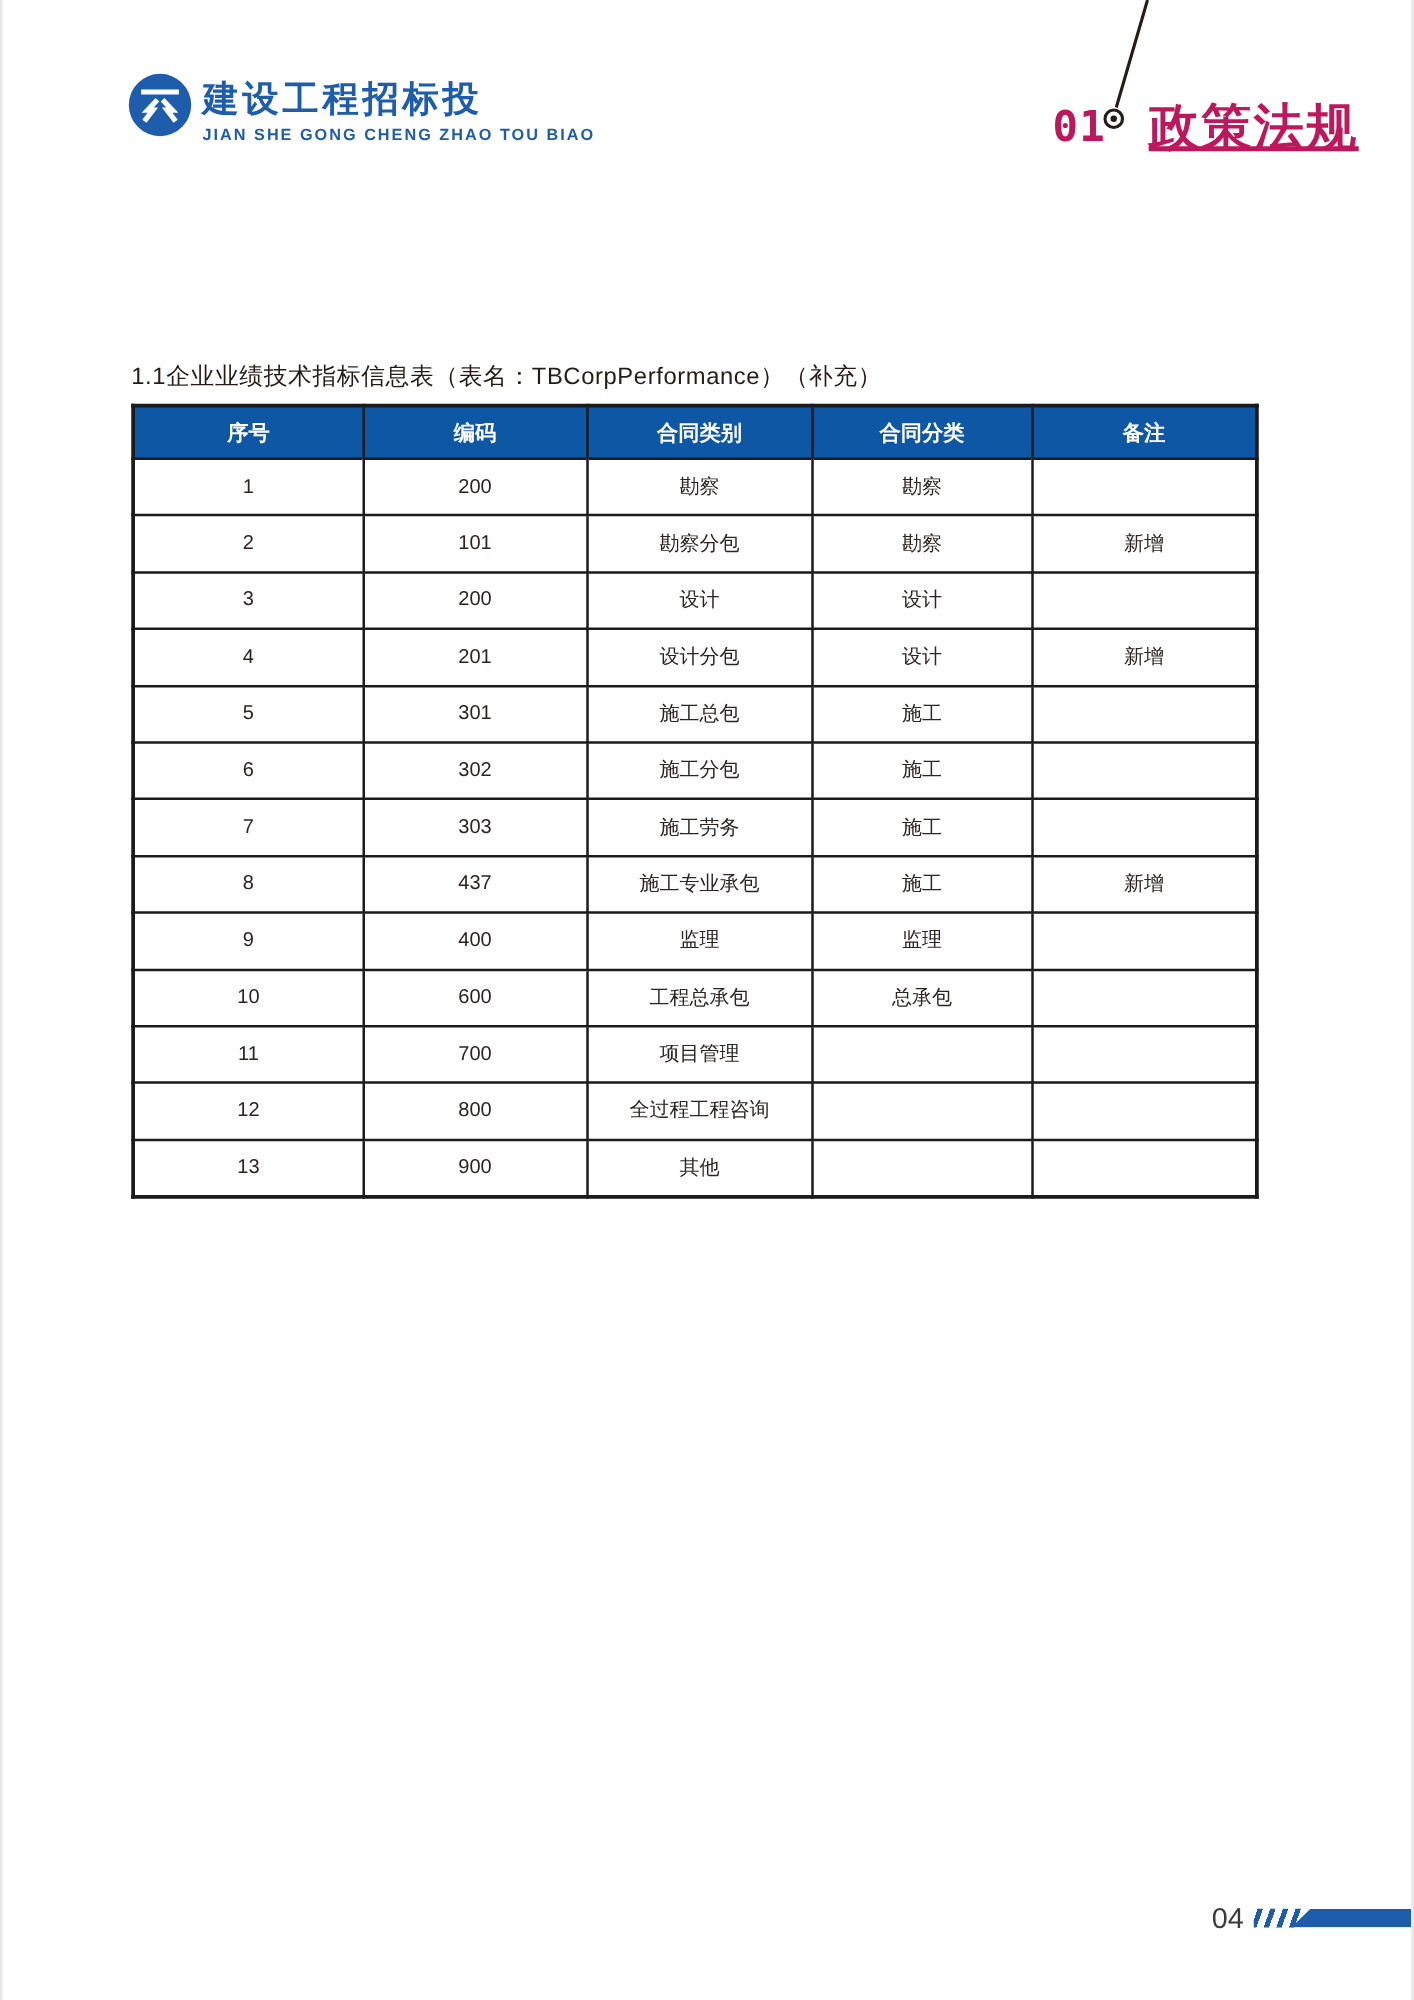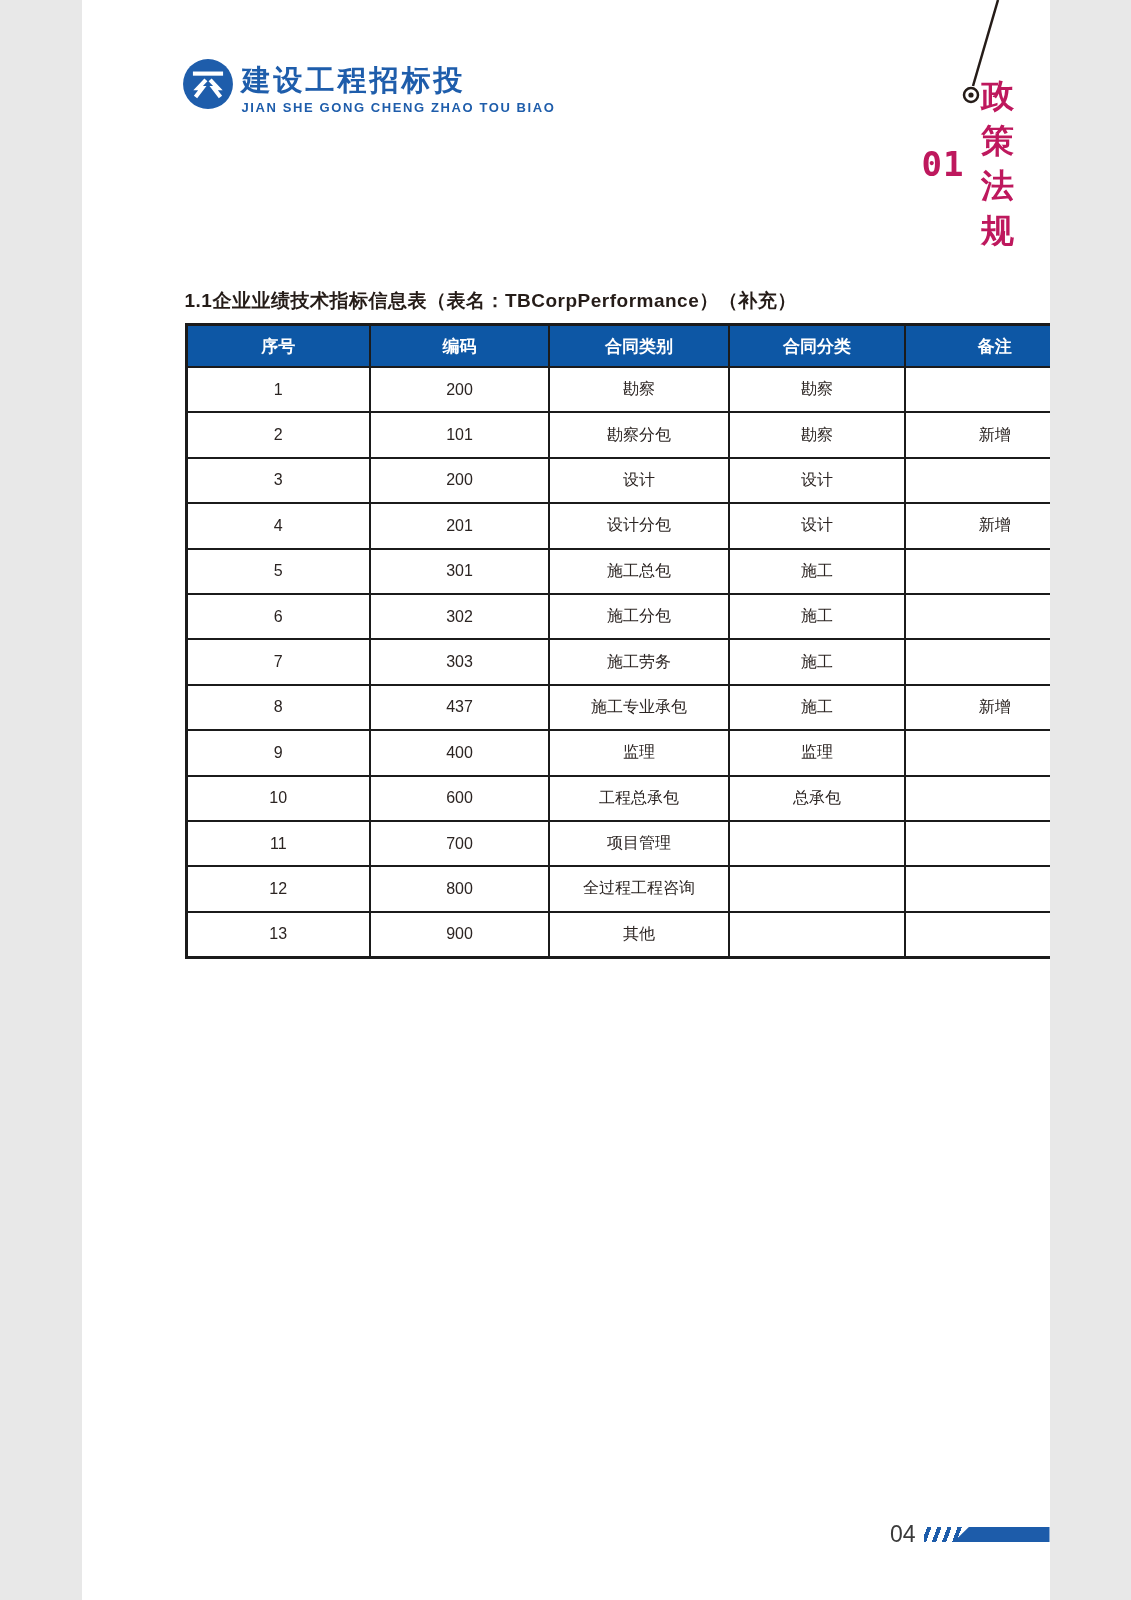--- a/index.html
+++ b/index.html
@@ -1,18 +1,18 @@
 <!DOCTYPE html>
 <html><head>
 <meta charset="utf-8">
 <style>
   html,body{margin:0;padding:0;background:#e8e8e8;}
   .page{
     position:relative;
-    width:968px;height:1600px;
+    width:1127px;height:1600px;
     margin:0 auto;
     background:#ffffff;
     overflow:hidden;
     font-family:"Liberation Sans","DejaVu Sans",sans-serif;
     color:#251c18;
   }
 
   
   .brand{position:absolute;left:100px;top:58px;display:flex;align-items:flex-start;}
   .brand-mark{width:52px;height:52px;display:block;}
@@ -28,26 +28,26 @@
 
   
   .section-line{position:absolute;left:0;top:0;width:1131px;height:120px;pointer-events:none;}
   .section-header{
     position:absolute;left:840px;top:74px;
     display:flex;align-items:center;
     font-weight:bold;color:#be185d;
   }
   .section-number{font-size:34px;letter-spacing:1px;font-family:"DejaVu Sans Mono","Liberation Mono",monospace;}
   .section-pin-gap{width:34px;}
-  .section-title{font-size:33px;letter-spacing:2px;}
+  .section-title{font-size:40px;letter-spacing:2px;text-decoration:underline;}
 
   
   .table-title{
     position:absolute;left:103px;top:288px;width:900px;
-    font-size:19px;font-weight:bold;color:#251c18;letter-spacing:0.5px;
+    font-size:19px;font-weight:normal;color:#251c18;letter-spacing:0.5px;
   }
   table.perf{
     position:absolute;left:103px;top:323px;width:899px;
     border-collapse:collapse;table-layout:fixed;
     border:3px solid #1b1b1b;
   }
   table.perf th{
     background:#0d57a5;color:#ffffff;
     font-size:17px;font-weight:bold;
     height:38px;text-align:center;vertical-align:middle;

